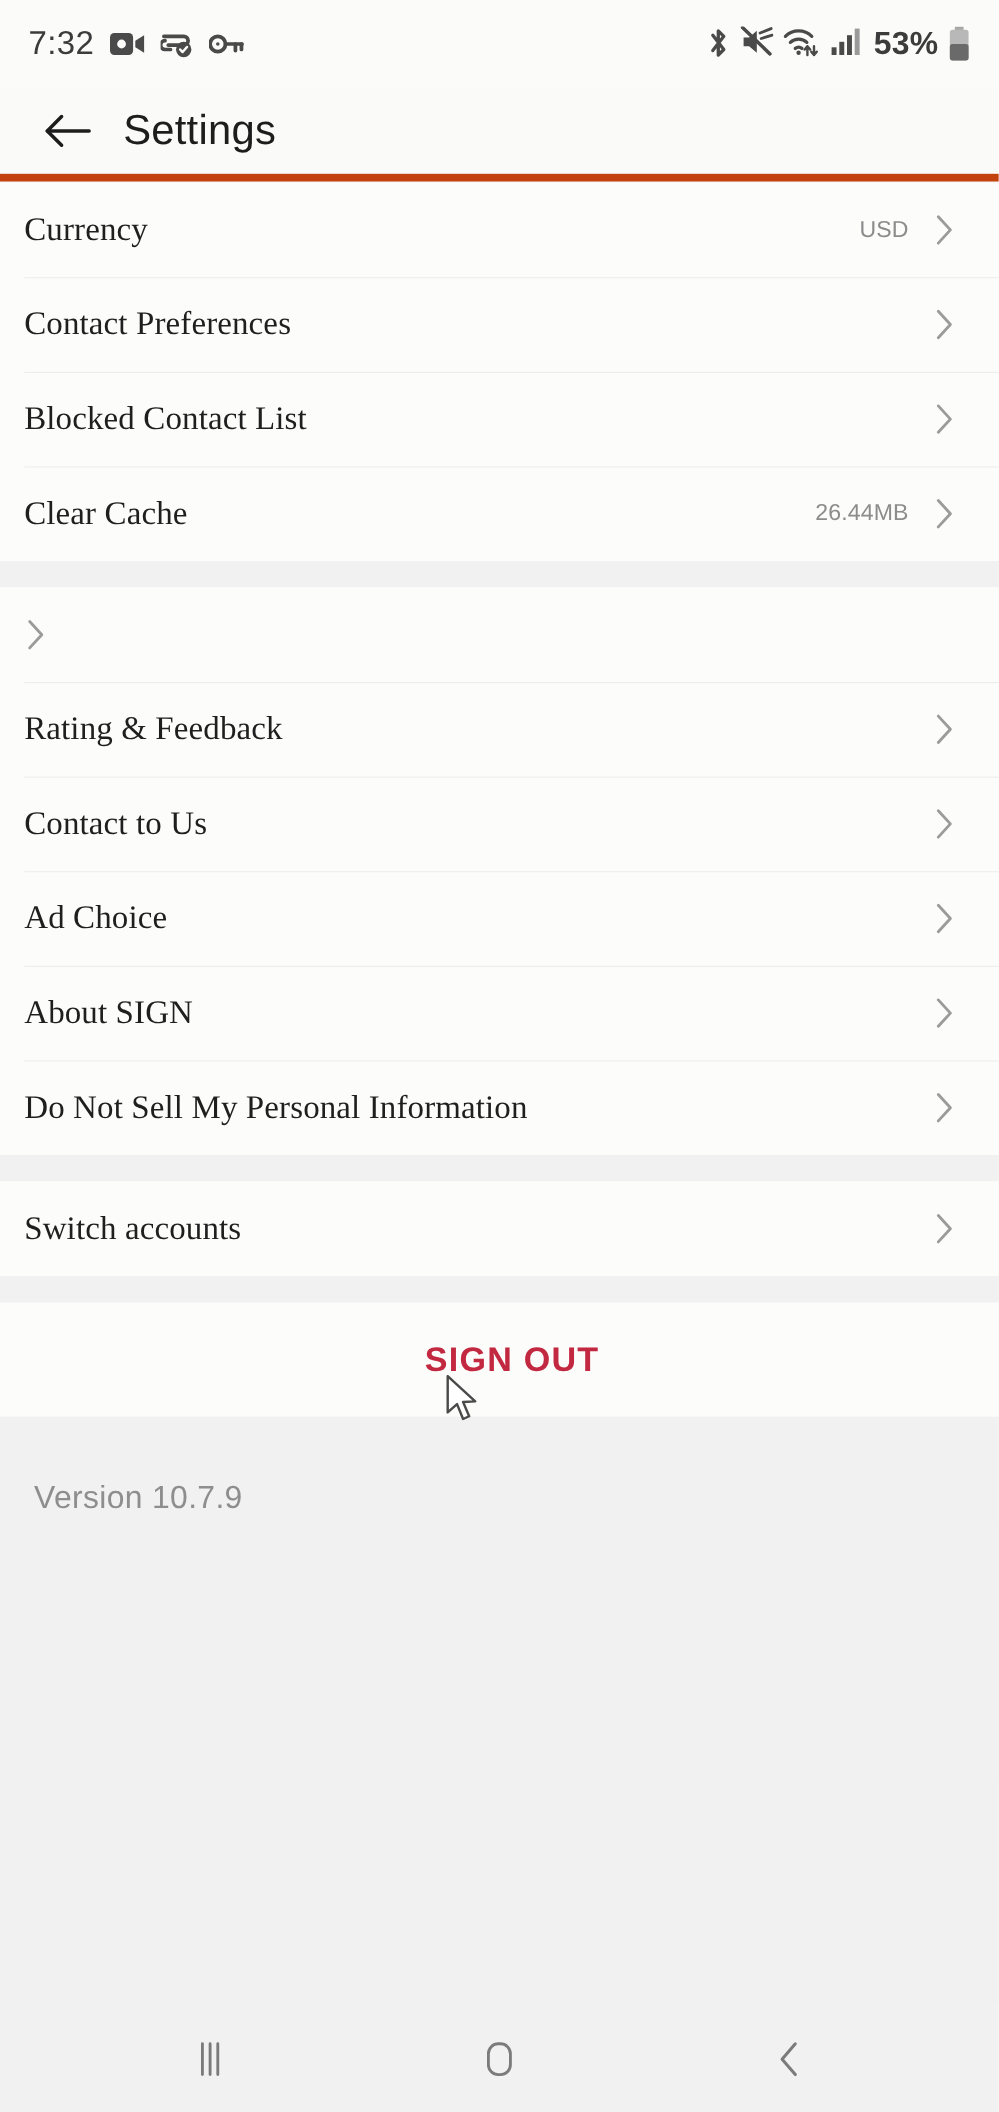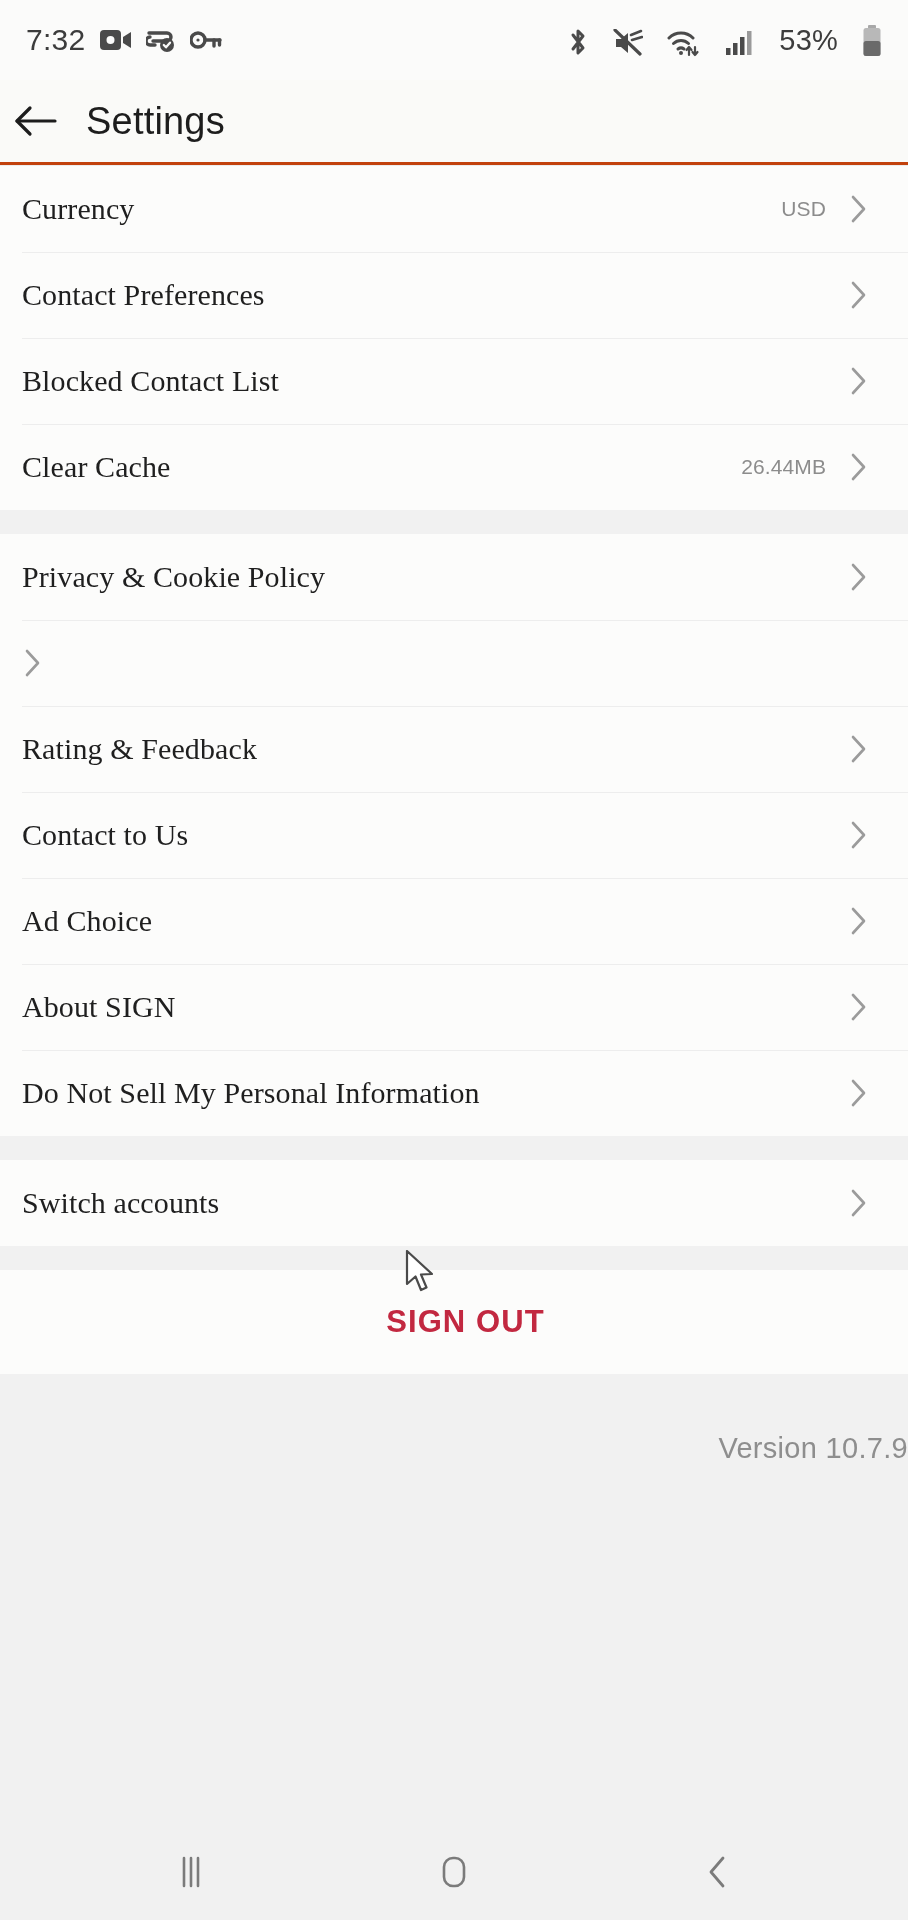--- a/index.html
+++ b/index.html
@@ -32,44 +32,45 @@
     gap: 14px;
   }
   .sb-time {
     font-size: 30px;
     color: #3c3c3c;
     letter-spacing: 0.3px;
     font-family: "Liberation Sans", sans-serif;
   }
   .sb-right {
     display: flex;
-    align-items: flex-end;
-    gap: 24px;
+    align-items: flex-start;
+    gap: 9px;
+    font-weight: bold;
   }
   .sb-pct {
     font-size: 29px;
     color: #3c3c3c;
     margin-left: 2px;
     letter-spacing: 0.2px;
   }
   .sb-icon {
     display: inline-flex;
     align-items: center;
     justify-content: center;
   }
 
   
   .header {
     height: 85px;
     background: #fafaf8;
     display: flex;
     align-items: center;
-    padding-left: 12px;
+    padding-left: 38px;
     box-sizing: border-box;
-    border-bottom: 3px solid #c2410c;
+    border-bottom: 7px solid #c2410c;
     position: relative;
   }
   .back-arrow {
     width: 46px;
     height: 46px;
     display: inline-flex;
     align-items: center;
     justify-content: center;
     margin-right: 28px;
     cursor: pointer;
@@ -153,23 +154,24 @@
     letter-spacing: 1.1px;
     margin-left: 23px;
   }
 
   
   .footer {
     background: #f1f1f1;
     flex: 1;
     display: flex;
     align-items: flex-start;
-    justify-content: flex-end;
+    justify-content: flex-start;
     padding-top: 58px;
     box-sizing: border-box;
+    padding-left: 31px;
   }
   .version-text {
     font-size: 29px;
     color: #8e8e8e;
     letter-spacing: 0.3px;
   }
 
   
   .navbar {
     height: 96px;
@@ -346,28 +348,20 @@
           <svg width="20" height="32" viewBox="0 0 20 32">
               <path d="M4 4 L15 16 L4 28" stroke="#9b9b9b" stroke-width="2.6" fill="none" stroke-linecap="round" stroke-linejoin="round"></path>
             </svg>
         </span>
       </div>
     </div>
 
     <div class="section-gap"></div>
 
     <div class="list-group">
-      <div class="row">
-        <span class="row-label">Privacy &amp; Cookie Policy</span>
-        <span class="chev">
-          <svg width="20" height="32" viewBox="0 0 20 32">
-              <path d="M4 4 L15 16 L4 28" stroke="#9b9b9b" stroke-width="2.6" fill="none" stroke-linecap="round" stroke-linejoin="round"></path>
-            </svg>
-        </span>
-      </div>
       <div class="row">
         <span class="chev">
           <svg width="20" height="32" viewBox="0 0 20 32">
               <path d="M4 4 L15 16 L4 28" stroke="#9b9b9b" stroke-width="2.6" fill="none" stroke-linecap="round" stroke-linejoin="round"></path>
             </svg>
         </span>
       </div>
       <div class="row">
         <span class="row-label">Rating &amp; Feedback</span>
         <span class="chev">

